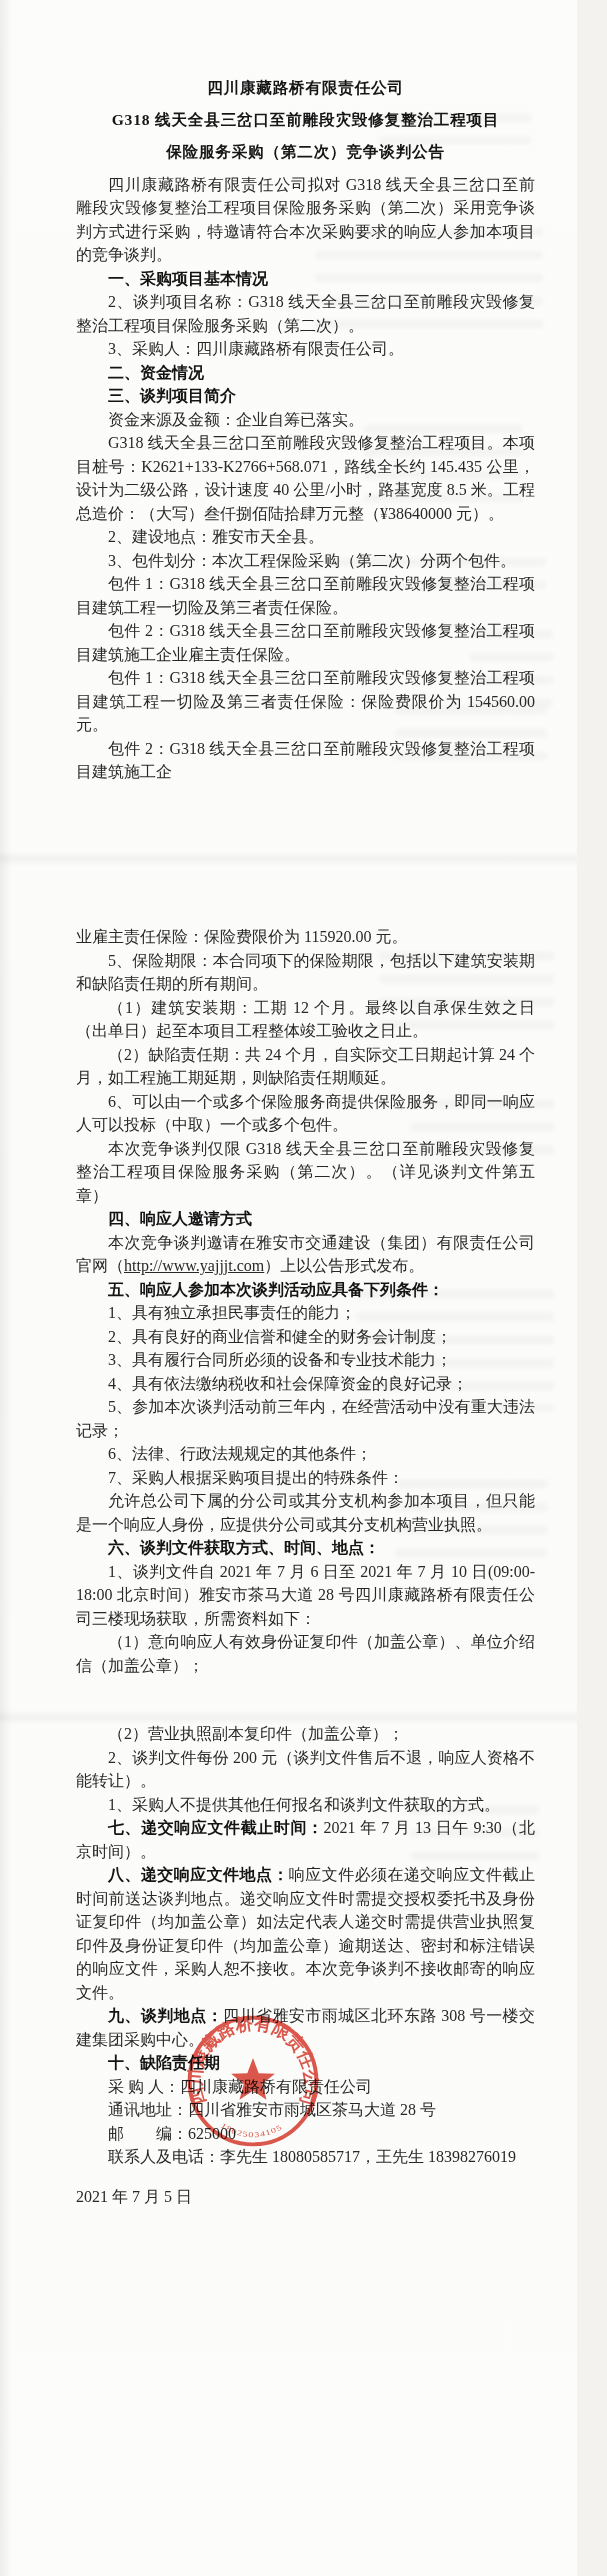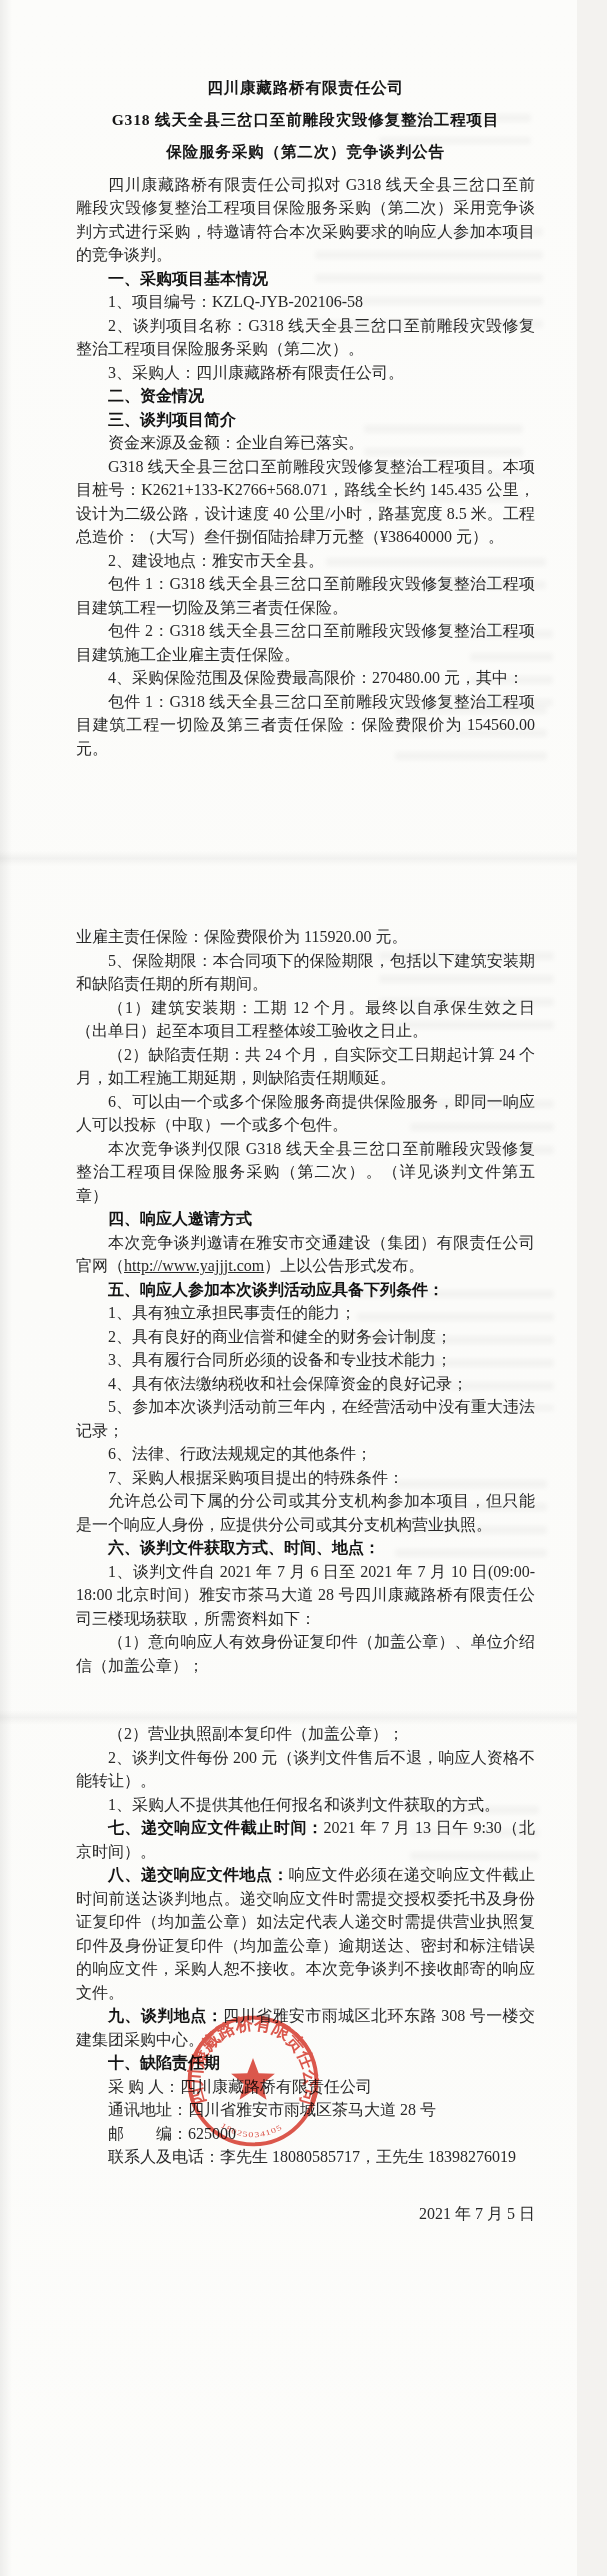--- a/index.html
+++ b/index.html
@@ -34,21 +34,21 @@
   .title-block{margin-bottom:4.6px;}
   .title{
     font-size:15.6px;line-height:32px;font-weight:700;
     text-align:center;color:#161616;letter-spacing:0.8px;
   }
   .content{font-size:16px;line-height:23.5px;text-align:justify;}
   .blk{margin:0;}
   .blk.p,.blk.h{text-indent:2em;}
   .blk.pc{text-indent:0;}
   .blk.h{font-weight:700;color:#141414;}
-  .blk.date{text-align:right;text-indent:0;margin-top:33px;}
+  .blk.date{text-align:left;text-indent:0;margin-top:16px;}
   .blk b{font-weight:700;color:#141414;}
   .url{text-decoration:underline;}
   
   .bleed{
     position:absolute;
     background:repeating-linear-gradient(180deg,rgba(110,110,110,.10) 0 7.6px,rgba(110,110,110,0) 7.6px 23px);
     filter:blur(1.9px);
     opacity:.55;
     pointer-events:none;
   }
@@ -84,32 +84,32 @@
 
   <section class="page" id="page1">
     <div class="title-block">
       <div class="title">四川康藏路桥有限责任公司</div>
       <div class="title">G318 线天全县三岔口至前雕段灾毁修复整治工程项目</div>
       <div class="title">保险服务采购（第二次）竞争谈判公告</div>
     </div>
     <div class="content">
         <div class="blk p">四川康藏路桥有限责任公司拟对 G318 线天全县三岔口至前雕段灾毁修复整治工程项目保险服务采购（第二次）采用竞争谈判方式进行采购，特邀请符合本次采购要求的响应人参加本项目的竞争谈判。</div>
         <div class="blk h">一、采购项目基本情况</div>
-        <div class="blk p">1、项目编号：KZLQ-JYB-202106-58</div>
         <div class="blk p">2、谈判项目名称：G318 线天全县三岔口至前雕段灾毁修复整治工程项目保险服务采购（第二次）。</div>
         <div class="blk p">3、采购人：四川康藏路桥有限责任公司。</div>
         <div class="blk h">二、资金情况</div>
         <div class="blk h">三、谈判项目简介</div>
         <div class="blk p">资金来源及金额：企业自筹已落实。</div>
         <div class="blk p">G318 线天全县三岔口至前雕段灾毁修复整治工程项目。本项目桩号：K2621+133-K2766+568.071，路线全长约 145.435 公里，设计为二级公路，设计速度 40 公里/小时，路基宽度 8.5 米。工程总造价：（大写）叁仟捌佰陆拾肆万元整（¥38640000 元）。</div>
         <div class="blk p">2、建设地点：雅安市天全县。</div>
+        <div class="blk p">3、包件划分：本次工程保险采购（第二次）分两个包件。</div>
         <div class="blk p">包件 1：G318 线天全县三岔口至前雕段灾毁修复整治工程项目建筑工程一切险及第三者责任保险。</div>
         <div class="blk p">包件 2：G318 线天全县三岔口至前雕段灾毁修复整治工程项目建筑施工企业雇主责任保险。</div>
-        <div class="blk p">4、采购保险范围及保险费最高限价：270480.00 元，其中：</div>
         <div class="blk p">包件 1：G318 线天全县三岔口至前雕段灾毁修复整治工程项目建筑工程一切险及第三者责任保险：保险费限价为 154560.00 元。</div>
+        <div class="blk p">包件 2：G318 线天全县三岔口至前雕段灾毁修复整治工程项目建筑施工企</div>
       </div>
   </section>
 
   <section class="page" id="page2">
     <div class="content">
         <div class="blk pc">业雇主责任保险：保险费限价为 115920.00 元。</div>
         <div class="blk p">5、保险期限：本合同项下的保险期限，包括以下建筑安装期和缺陷责任期的所有期间。</div>
         <div class="blk p">（1）建筑安装期：工期 12 个月。最终以自承保生效之日（出单日）起至本项目工程整体竣工验收之日止。</div>
         <div class="blk p">（2）缺陷责任期：共 24 个月，自实际交工日期起计算 24 个月，如工程施工期延期，则缺陷责任期顺延。</div>
         <div class="blk p">6、可以由一个或多个保险服务商提供保险服务，即同一响应人可以投标（中取）一个或多个包件。</div>

